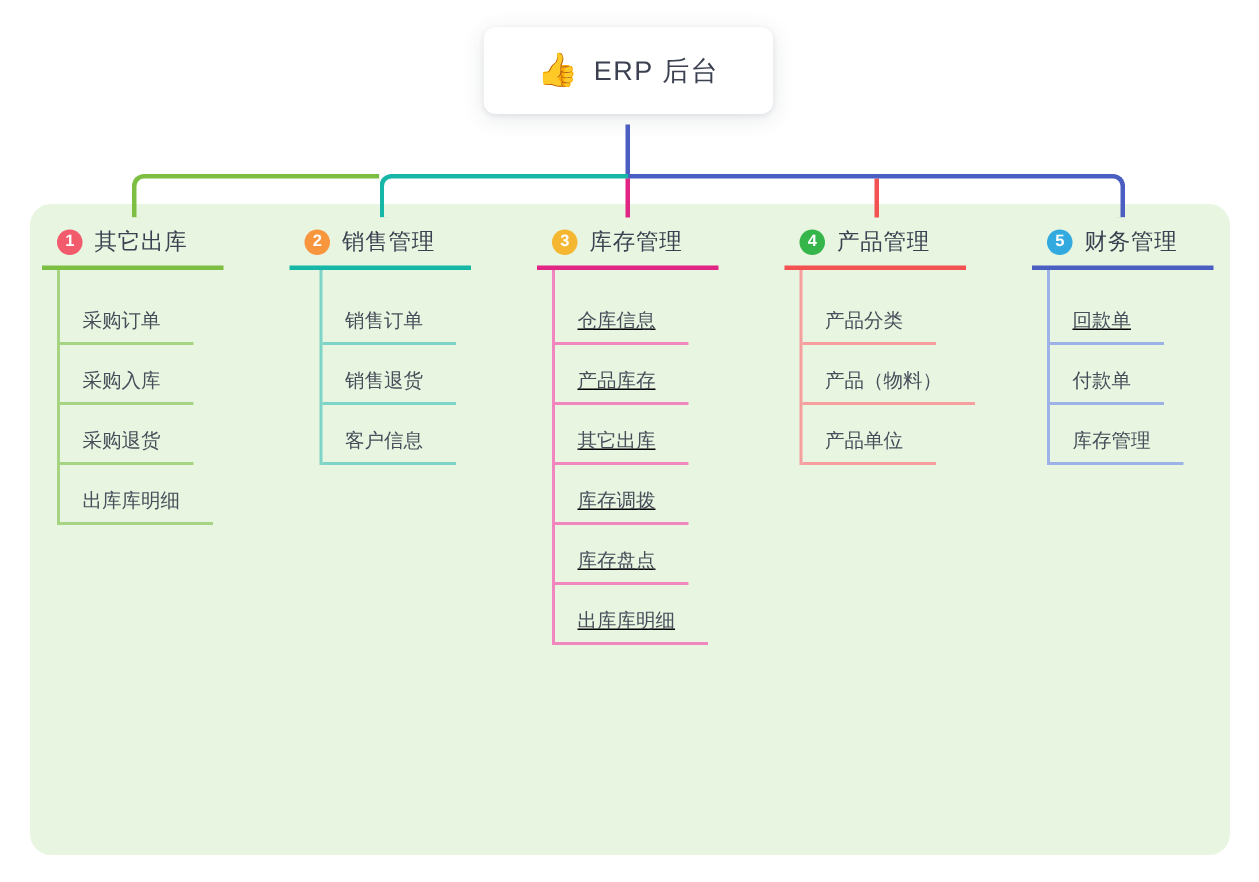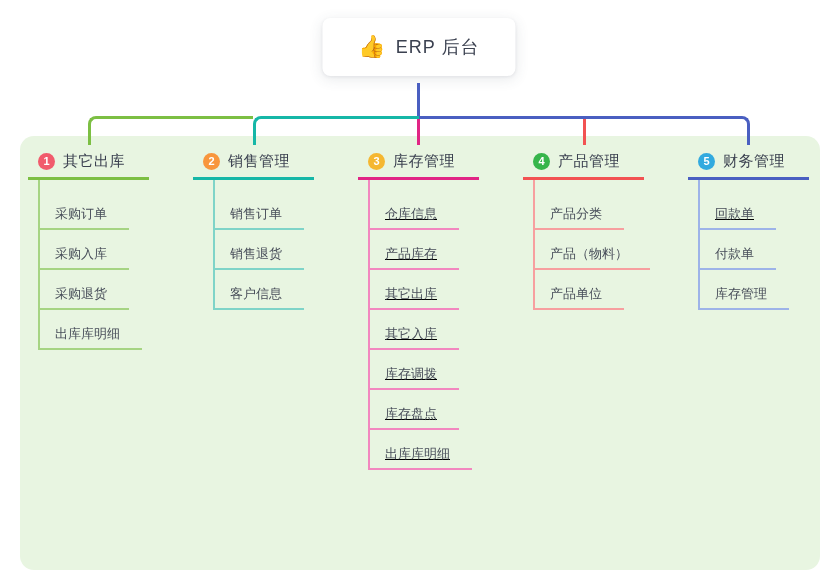--- a/index.html
+++ b/index.html
@@ -109,23 +109,20 @@
       <div class="child" style="border-bottom-color: rgb(242, 135, 191);">
         <span class="child-label">仓库信息</span>
         </div>
       <div class="child" style="border-bottom-color: rgb(242, 135, 191);">
         <span class="child-label">产品库存</span>
         </div>
       <div class="child" style="border-bottom-color: rgb(242, 135, 191);">
         <span class="child-label">其它出库</span>
         </div>
       <div class="child" style="border-bottom-color: rgb(242, 135, 191);">
-        <span class="child-label">其它入库</span>
-        </div>
-      <div class="child" style="border-bottom-color: rgb(242, 135, 191);">
         <span class="child-label">库存调拨</span>
         </div>
       <div class="child" style="border-bottom-color: rgb(242, 135, 191);">
         <span class="child-label">库存盘点</span>
         </div>
       <div class="child" style="border-bottom-color: rgb(242, 135, 191);">
         <span class="child-label">出库库明细</span>
         </div>
     </div>
   </div>

